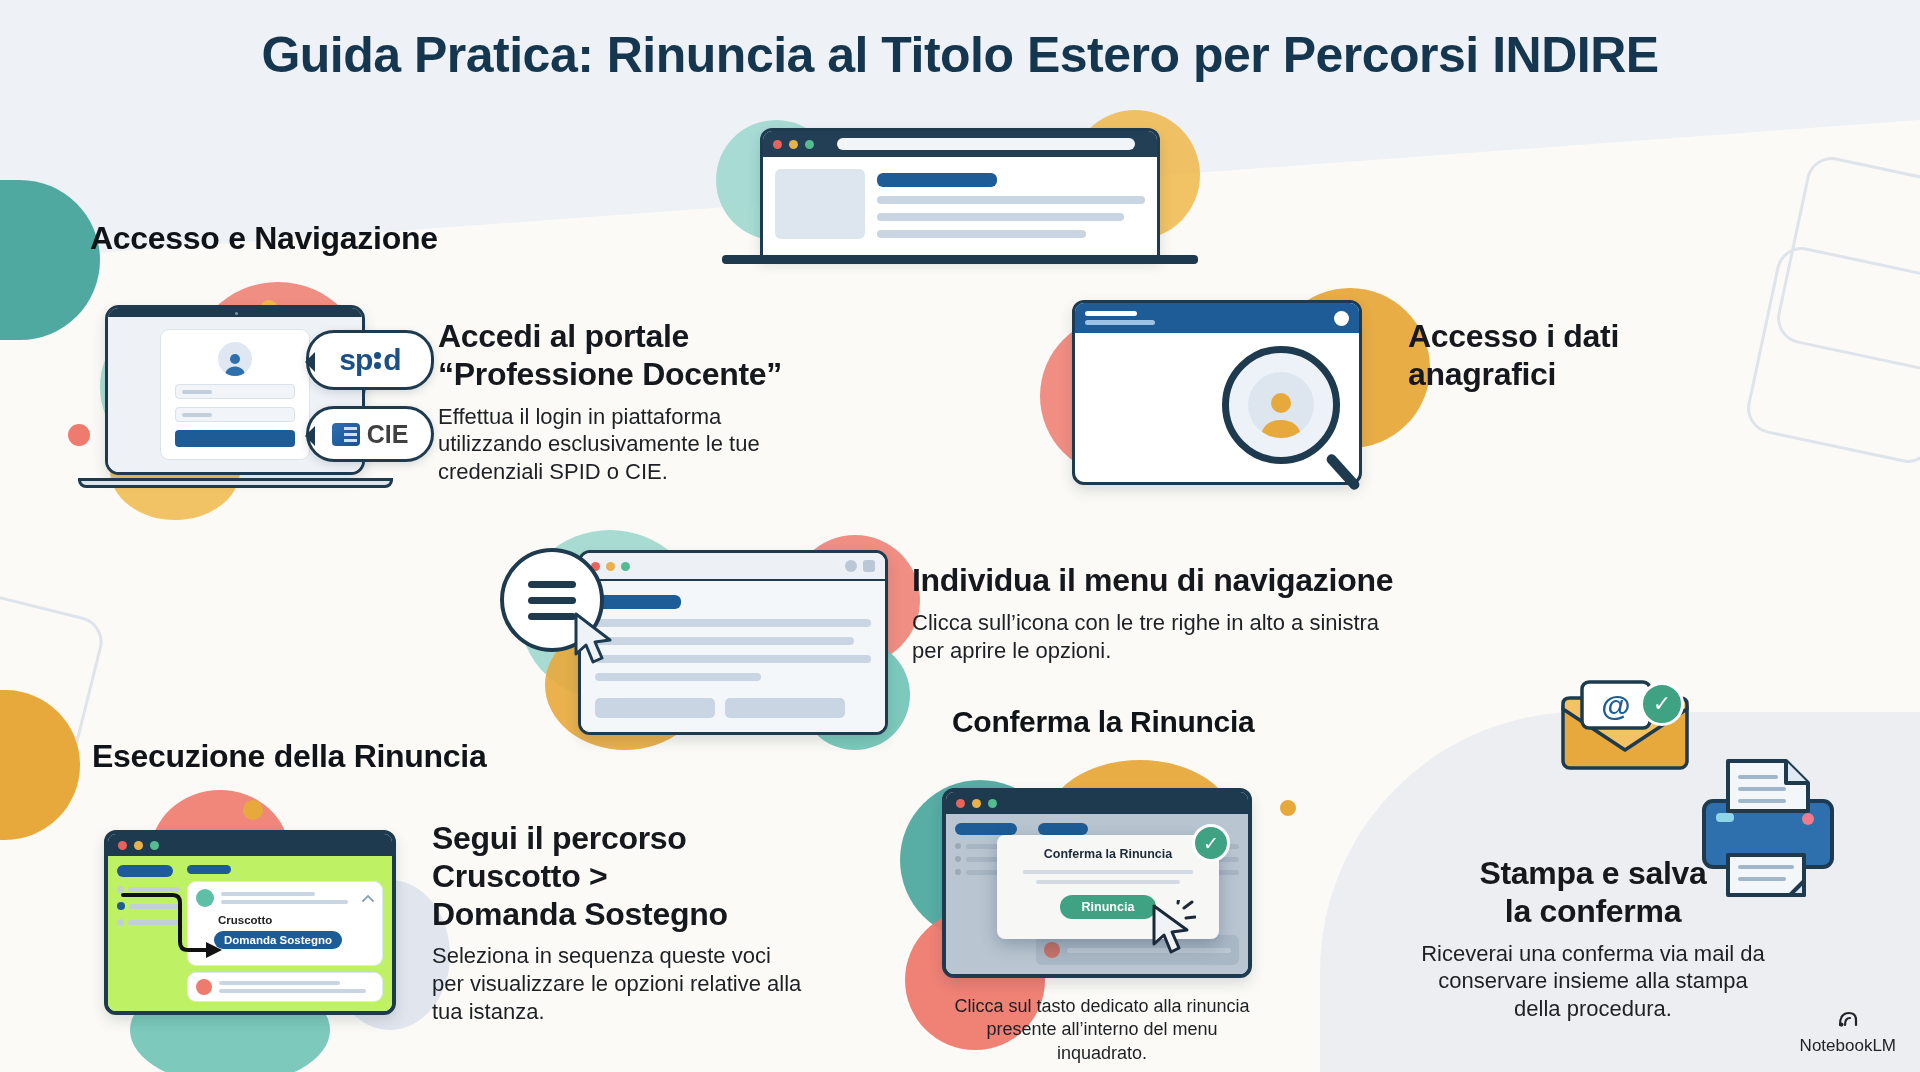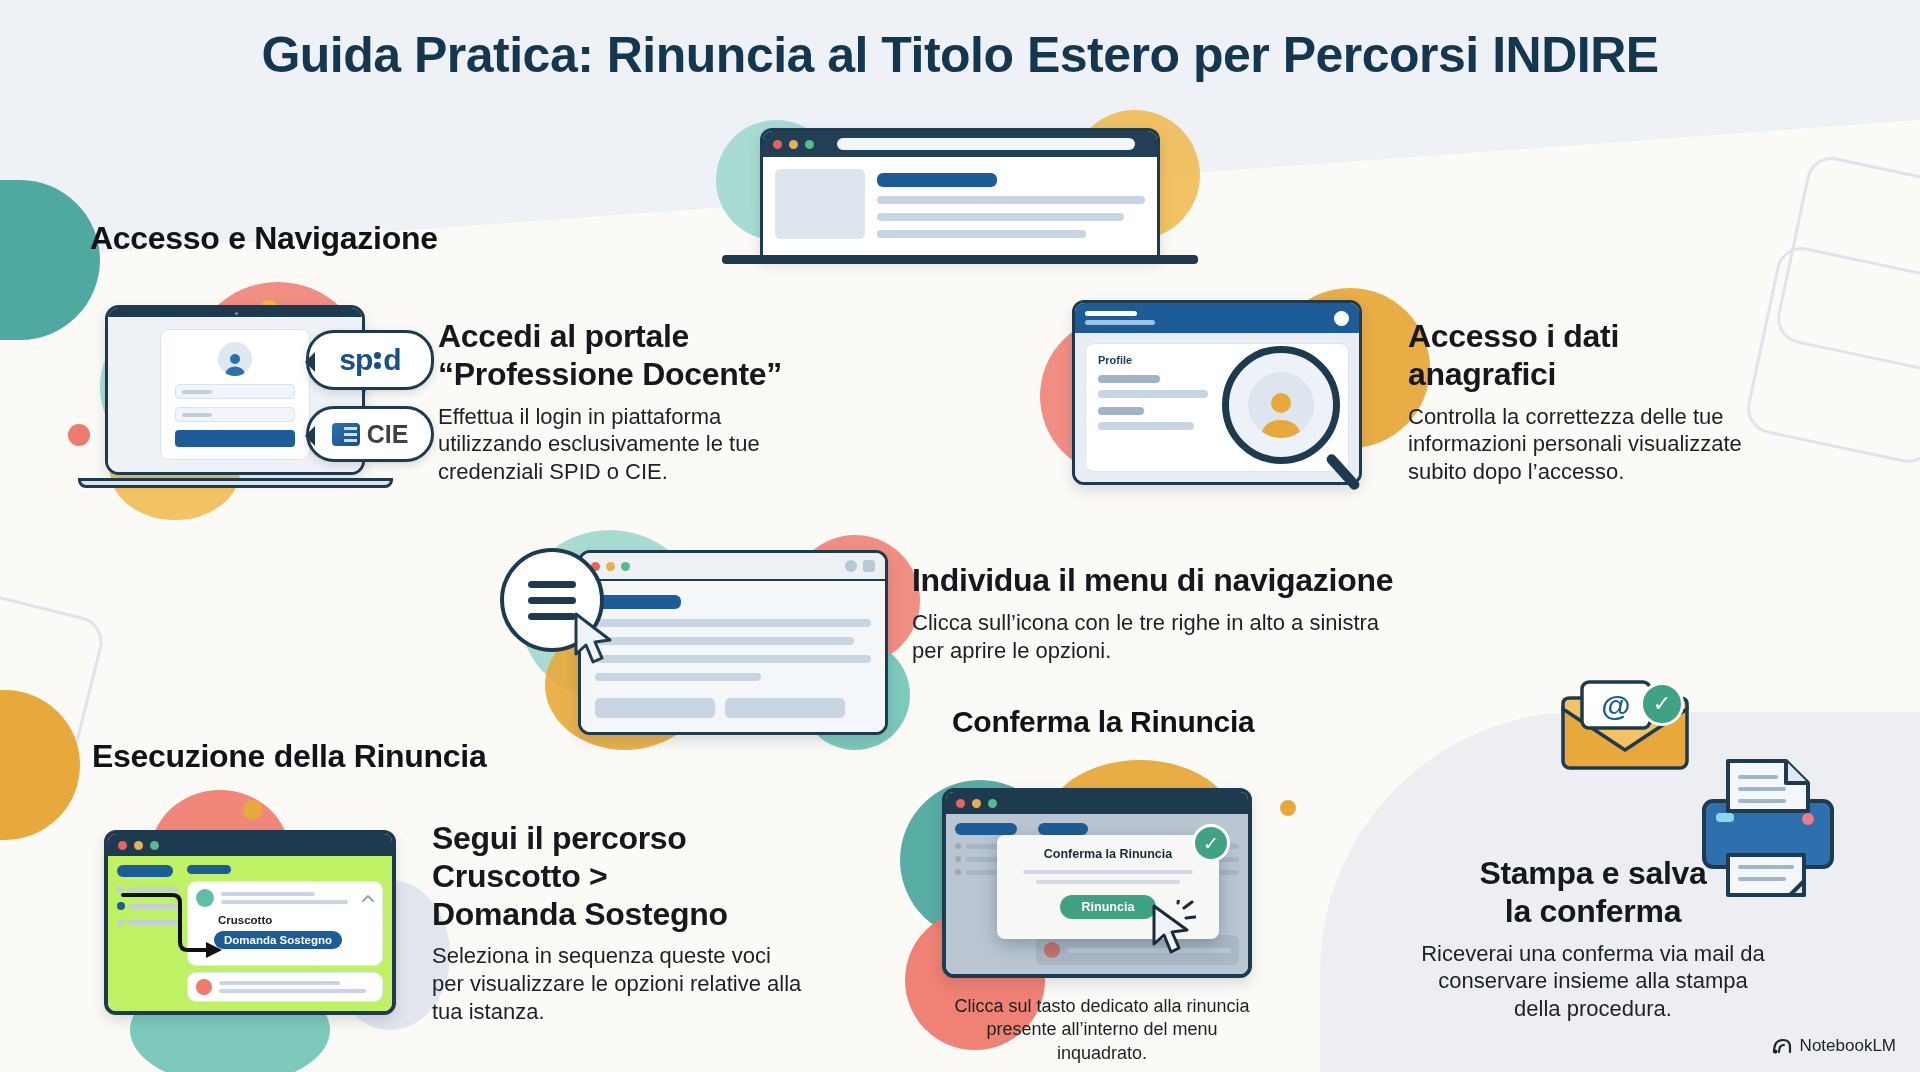--- a/index.html
+++ b/index.html
@@ -146,21 +146,21 @@
     position: absolute; border-radius: 50%; background: #3fa383;
     display: flex; align-items: center; justify-content: center;
     color: #fff; z-index: 8; border: 3px solid #fff;
   }
   
   .envelope { position: absolute; z-index: 5; }
   .printer  { position: absolute; z-index: 5; }
   .wm {
     position: absolute; right: 24px; bottom: 16px; z-index: 10;
     display: flex; align-items: center; gap: 8px;
-    font-size: 17px; color: #20242a; font-weight: 400;
+    font-size: 17px; color: #20242a; font-weight: 400; flex-direction: column;
   }
 </style>
 </head>
 <body>
 
 <div id="page">
 
   <div class="bg-top-band"></div>
   <div class="bg-bottom-right"></div>
   <div class="bg-green-left"></div>
@@ -261,46 +261,36 @@
 
   <div class="mock" style="left:1072px; top:300px; width:290px; height:185px;">
     <div class="win" style="border-color:#1e3a4f;">
       <div class="win-bar" style="background:#1d5c96; height:30px; justify-content:space-between;">
         <div style="display:flex; flex-direction:column; gap:4px;">
           <i style="display:block; width:52px; height:5px; background:#fff; border-radius:3px;"></i>
           <i style="display:block; width:70px; height:5px; background:#9cc3e5; border-radius:3px;"></i>
         </div>
         <i style="width:15px; height:15px; border-radius:50%; background:#fff;"></i>
       </div>
-      <div class="win-body" style="background:#e9eef4; padding:10px;">
-        <div class="card-wh" style="height:100%; padding:10px 12px; border:1px solid #dde4ec;">
-          <div style="font-size:11px; font-weight:700; color:#1d3c5c; margin-bottom:9px;">Profile</div>
-          <div class="bar-mid" style="width:62px; margin-bottom:7px;"></div>
-          <div class="bar-lite" style="width:110px; margin-bottom:9px;"></div>
-          <div class="bar-mid" style="width:46px; margin-bottom:7px;"></div>
-          <div class="bar-lite" style="width:96px;"></div>
-        </div>
-      </div>
     </div>
   </div>
 
   <div class="mag-handle" style="left:1338px; top:450px;"></div>
   <div class="magnifier" style="left:1222px; top:346px; width:118px; height:118px; display:flex; align-items:center; justify-content:center;">
     <span style="width:66px; height:66px; border-radius:50%; background:#dde6ef; display:flex; align-items:flex-end; justify-content:center; overflow:hidden;">
       <svg width="52" height="52" viewBox="0 0 52 52">
           <circle cx="26" cy="17" r="10" fill="#e8a93c"></circle>
           <path d="M6 52c0-12 9-18 20-18s20 6 20 18z" fill="#e8a93c"></path>
         </svg>
     </span>
   </div>
 
   <div class="step-text" style="left:1408px; top:318px; width:380px;">
     <div class="step-title">Accesso i dati
 anagrafici</div>
-    <div class="step-body">Controlla la correttezza delle tue informazioni personali visualizzate subito dopo l’accesso.</div>
   </div>
 
   <div class="blob" style="left:520px; top:530px; width:180px; height:170px; background:#9ed8cf; opacity:.9;"></div>
   <div class="blob" style="left:790px; top:535px; width:130px; height:130px; background:#ef7a6e; opacity:.85;"></div>
   <div class="blob" style="left:545px; top:620px; width:160px; height:130px; background:#e8a93c; opacity:.9;"></div>
   <div class="blob" style="left:800px; top:640px; width:110px; height:110px; background:#6fc4b6; opacity:.9;"></div>
 
   <div class="mock" style="left:578px; top:550px; width:310px; height:185px;">
     <div class="win">
       <div class="win-bar" style="background:#edf1f6; border-bottom:2px solid #1e3a4f; height:28px; justify-content:space-between;">

